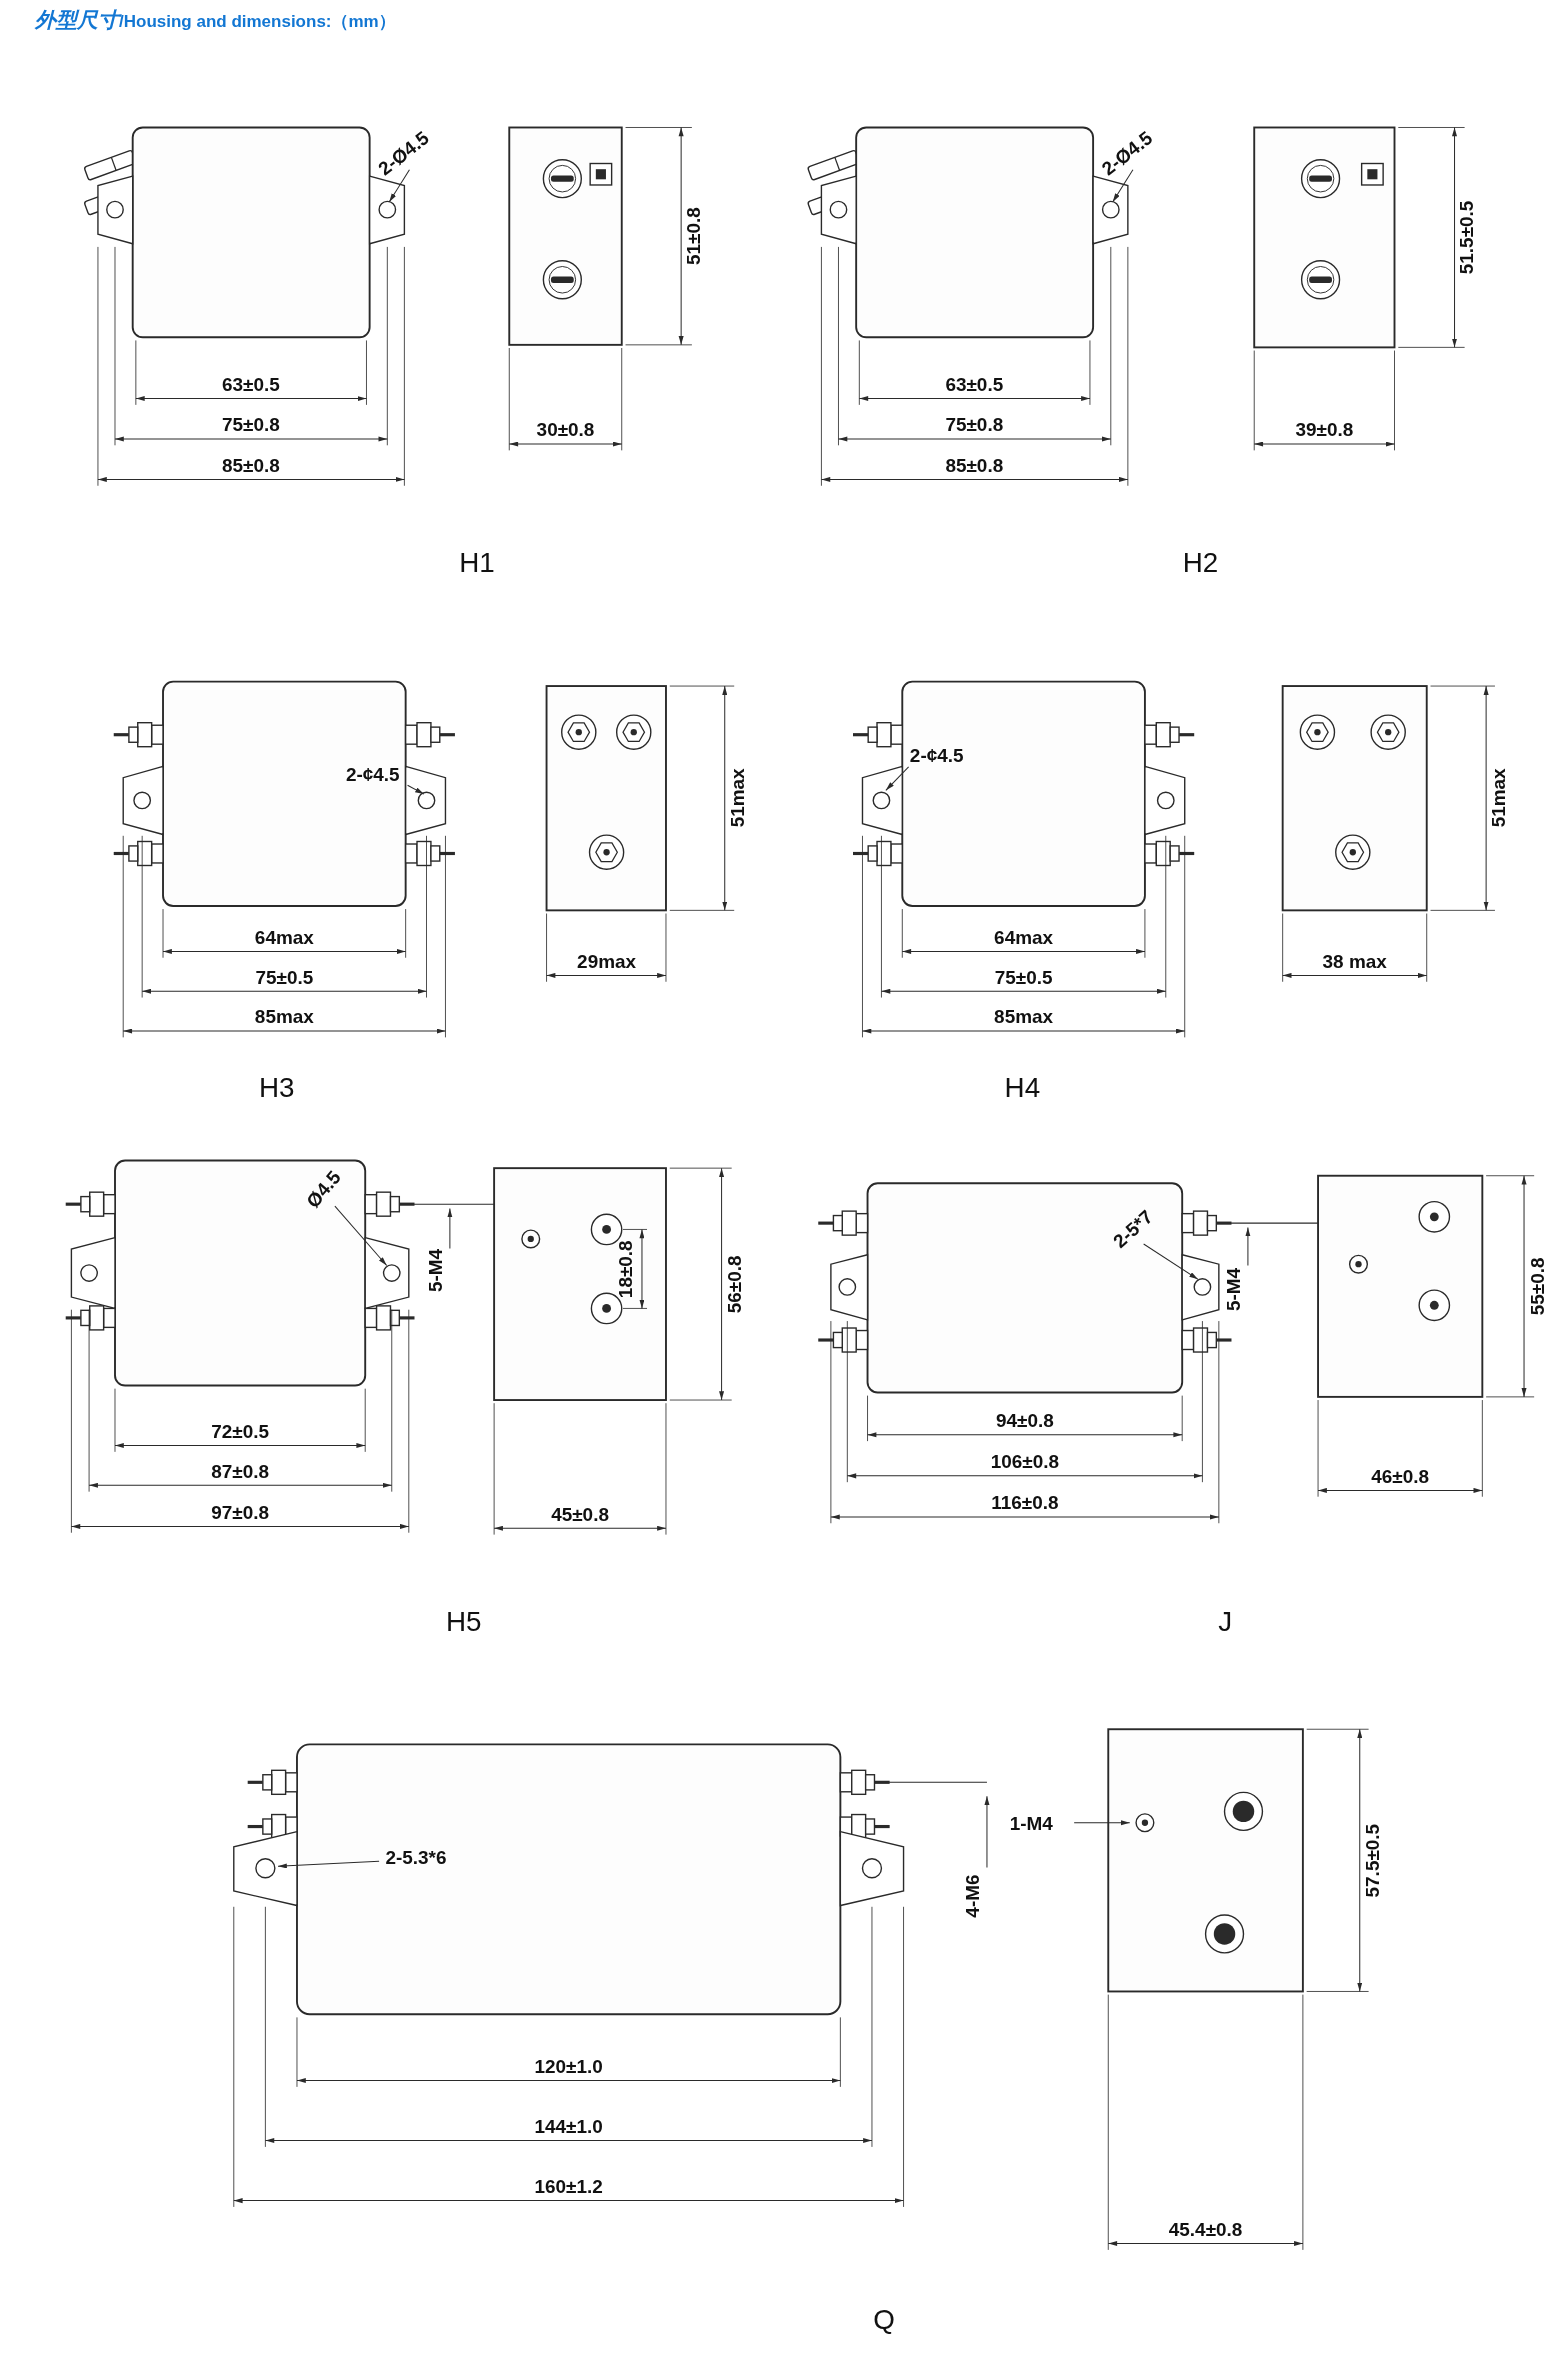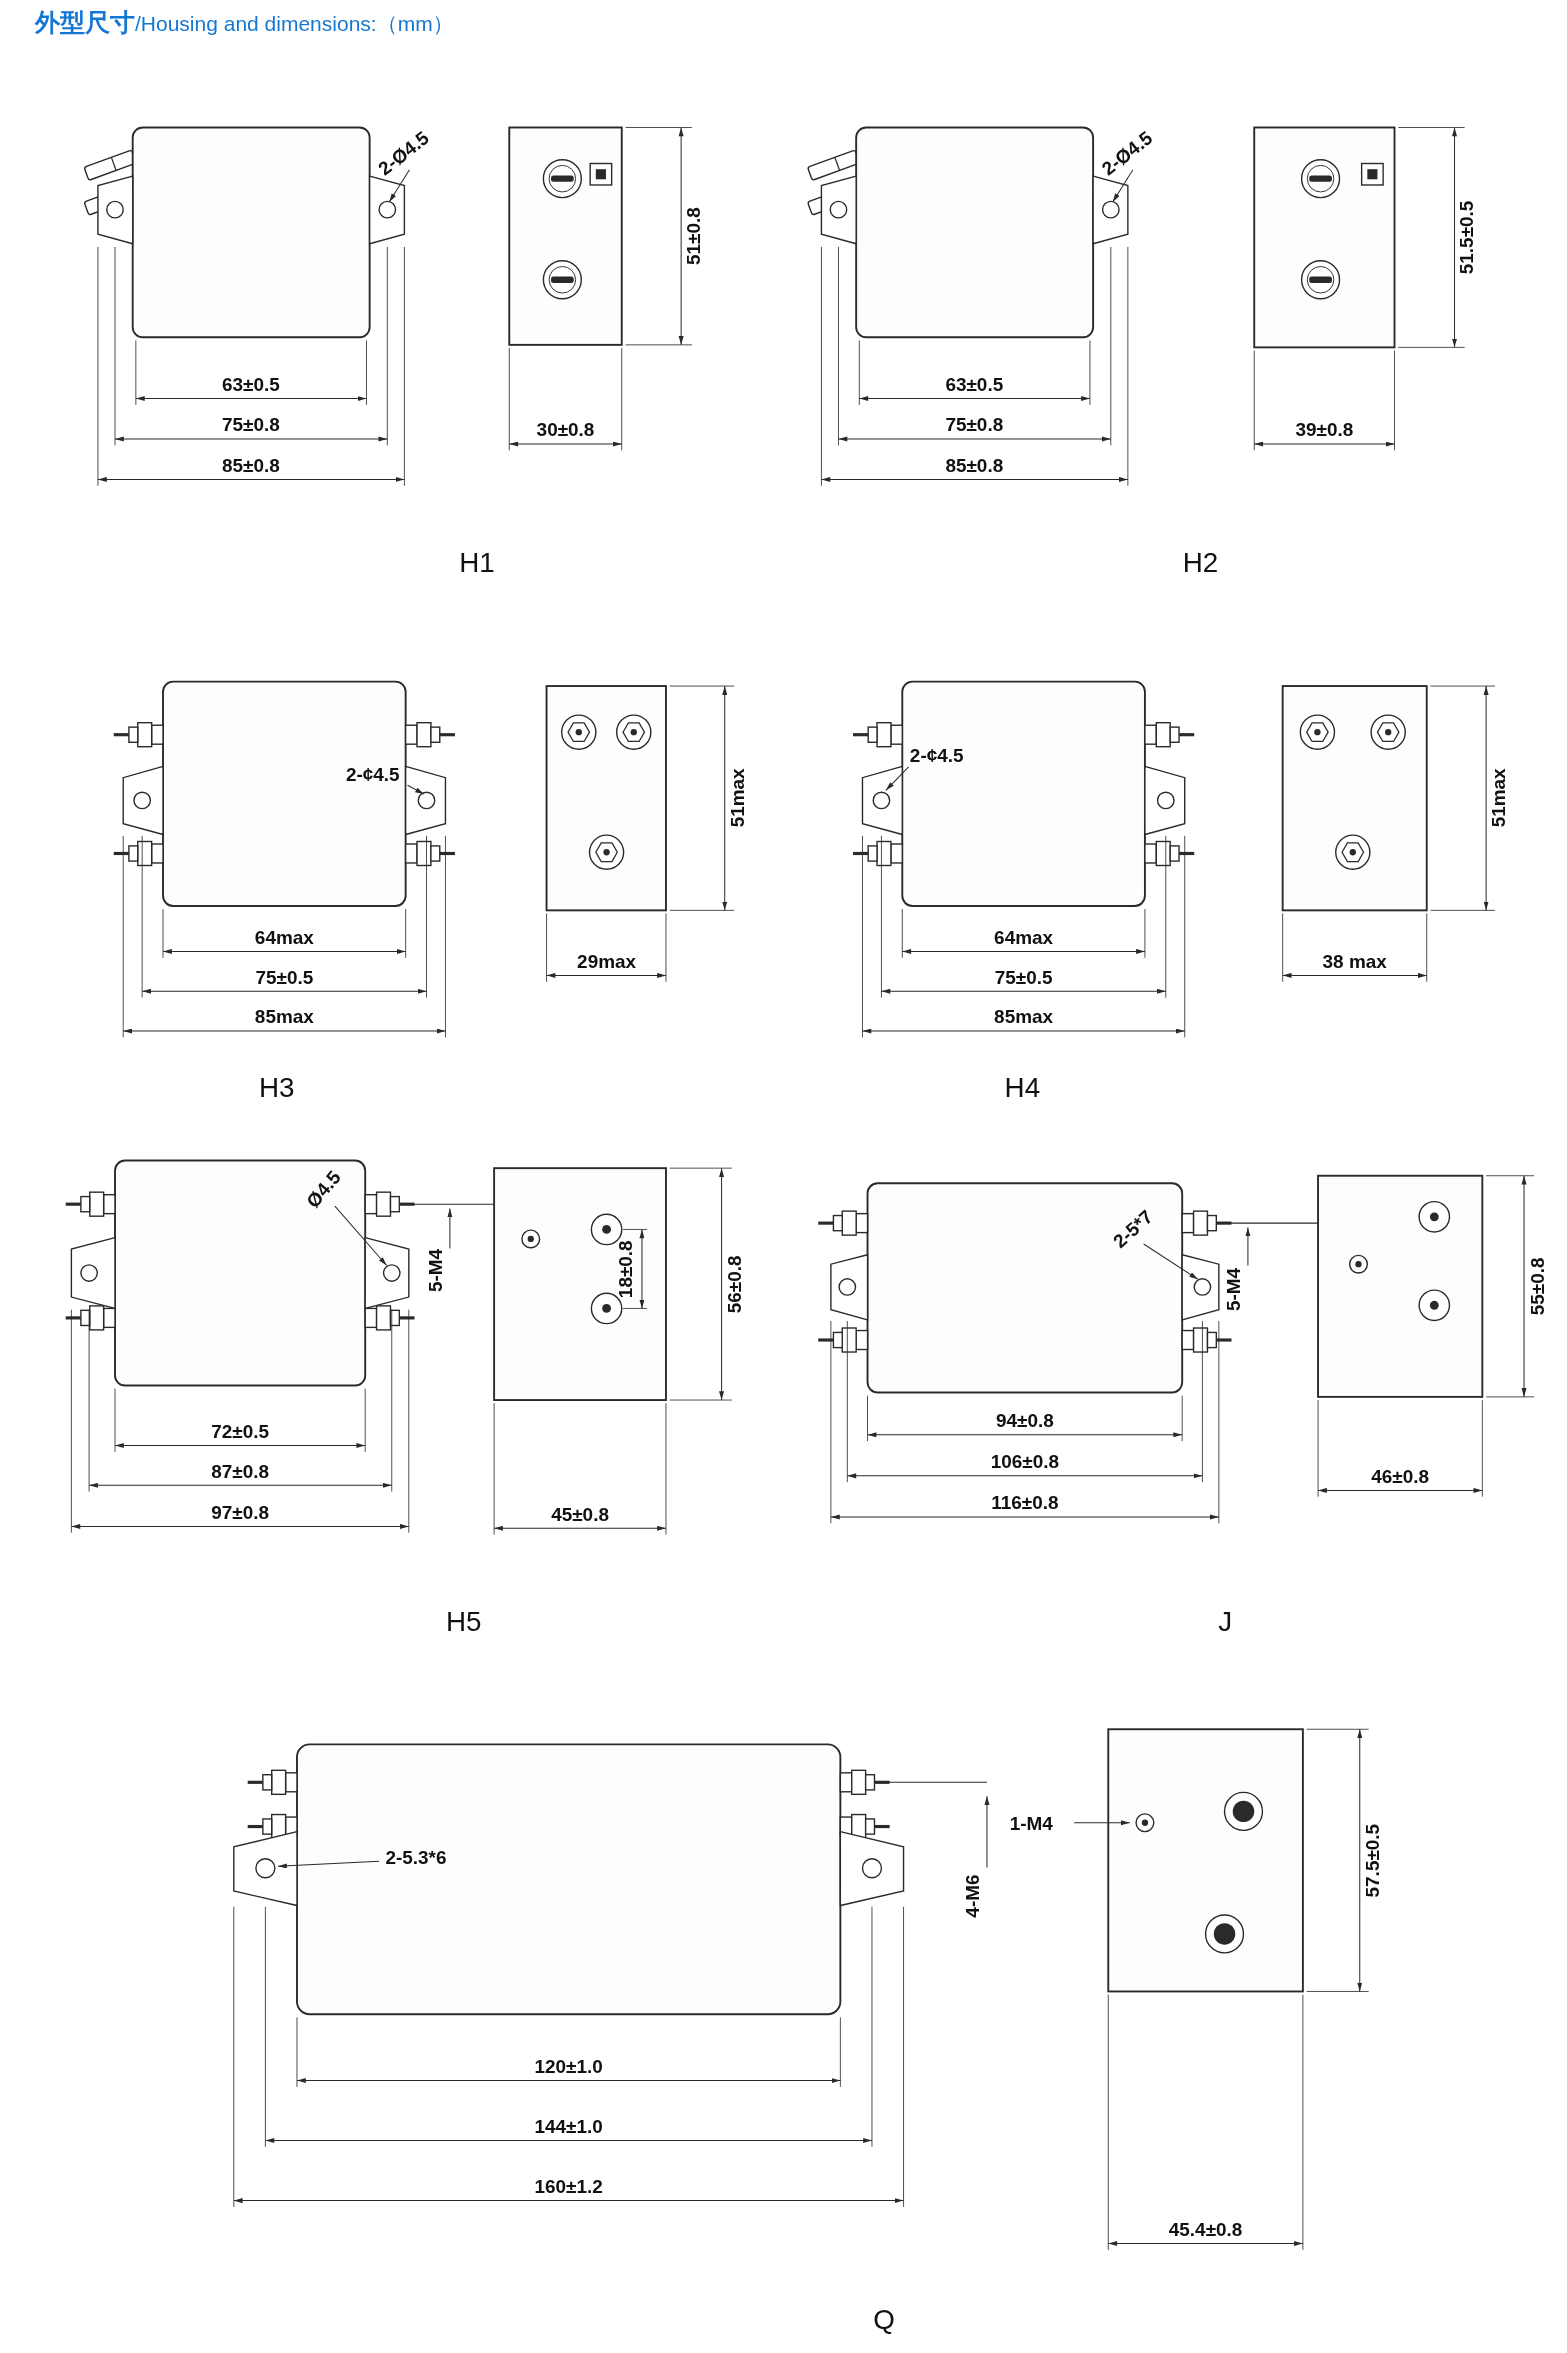--- a/index.html
+++ b/index.html
@@ -1,19 +1,19 @@
 <!DOCTYPE html>
 <html style="font-size:10px"><head>
 <meta charset="utf-8">
 <style>
   html,body { margin:0; padding:0; background:#ffffff; }
   body { width:1567px; height:2354px; position:relative; font-family:"Liberation Sans",sans-serif; }
   .title { position:absolute; left:35px; top:6.3px; color:#1377d3; white-space:nowrap; }
-  .title .cn { font-size:25px; font-weight:bold; }
-  .title .en { font-size:21px; font-weight:normal; }
+  .title .cn { font-size:21px; font-weight:bold;font-style:italic; }
+  .title .en { font-size:17px; font-weight:bold; }
   svg { position:absolute; left:0; top:0; }
   .body-outline { fill:#fdfdfd; stroke:#2a2a2a; stroke-width:3; }
   .part { fill:#ffffff; stroke:#2a2a2a; stroke-width:2.2; }
   .dim  { stroke:#2a2a2a; stroke-width:1.6; fill:none; }
   .ext  { stroke:#2a2a2a; stroke-width:1.3; fill:none; }
   .ldr  { stroke:#2a2a2a; stroke-width:1.6; fill:none; }
   .dimtxt { font-size:30px; font-weight:bold; fill:#111; }
   .figlabel { font-size:44px; fill:#111; }
 </style>
 </head>

